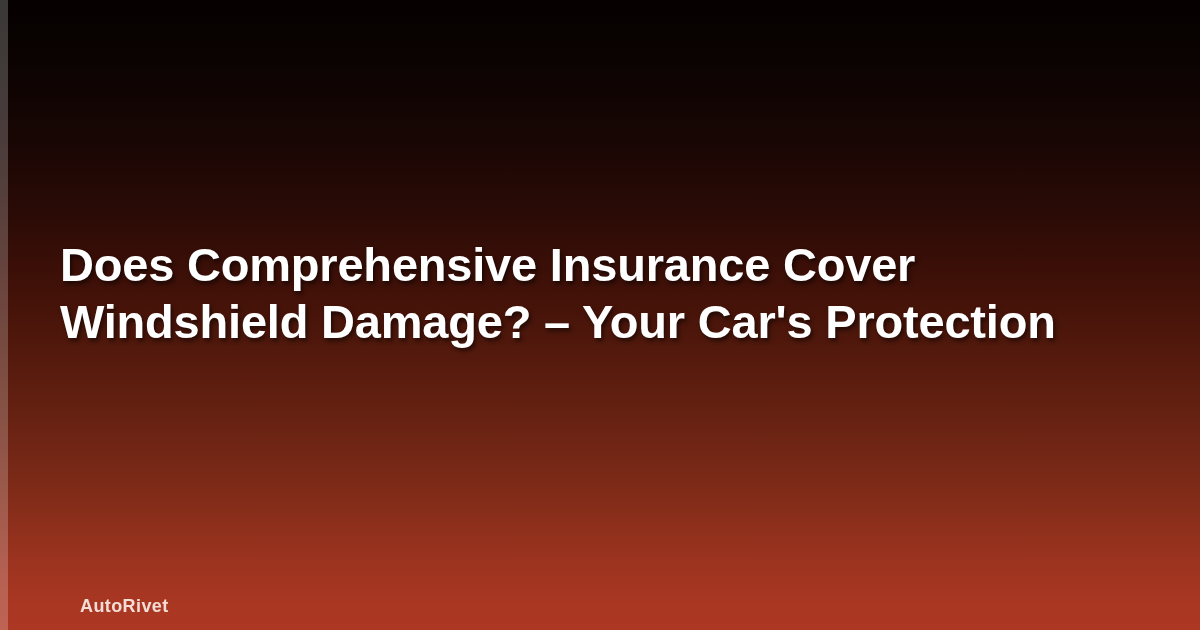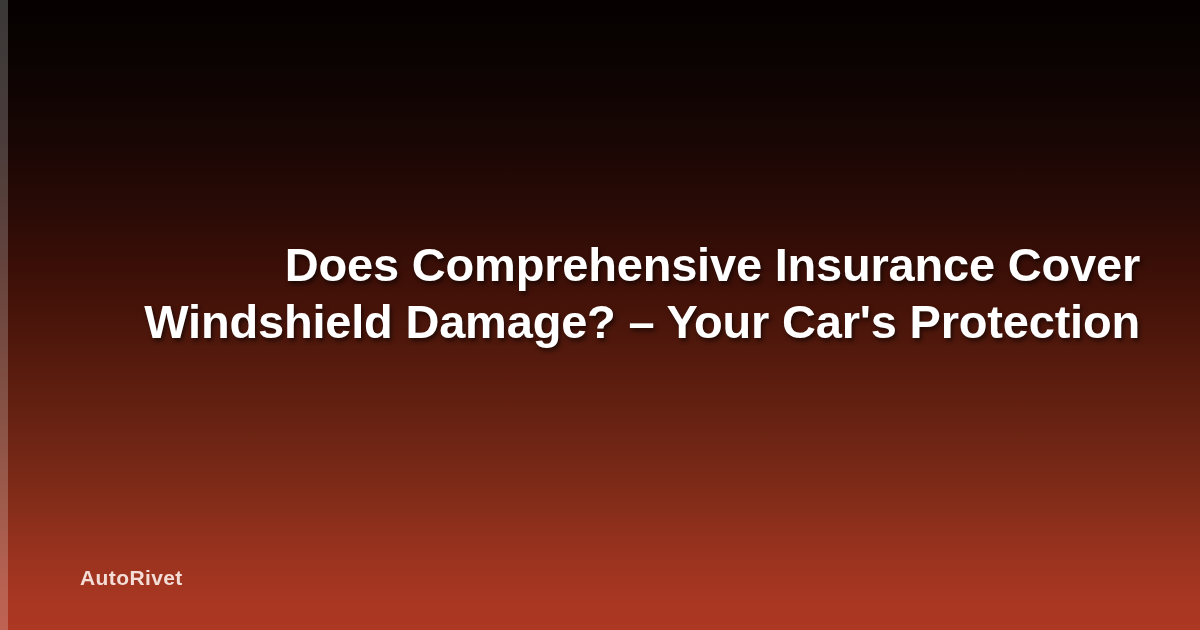--- a/index.html
+++ b/index.html
@@ -40,35 +40,35 @@
     height: 100%;
     background: rgba(255, 255, 255, 0.22);
     pointer-events: none;
   }
 
   .headline {
     position: absolute;
     left: 60px;
     right: 60px;
     top: 205px;
-    text-align: right;
+    text-align: left;
     color: #ffffff;
     font-size: 47px;
     font-weight: bold;
     line-height: 57px;
     letter-spacing: -0.2px;
     text-shadow: 2px 3px 4px rgba(0, 0, 0, 0.55);
     white-space: pre-line;
   }
 
   .brand {
     position: absolute;
     left: 80px;
-    top: 566px;
-    font-size: 21px;
+    top: 596px;
+    font-size: 18px;
     font-weight: bold;
     letter-spacing: 0.4px;
     color: #f3ddd6;
   }
 </style>
 </head>
 <body>
 
 <div class="card">
 

